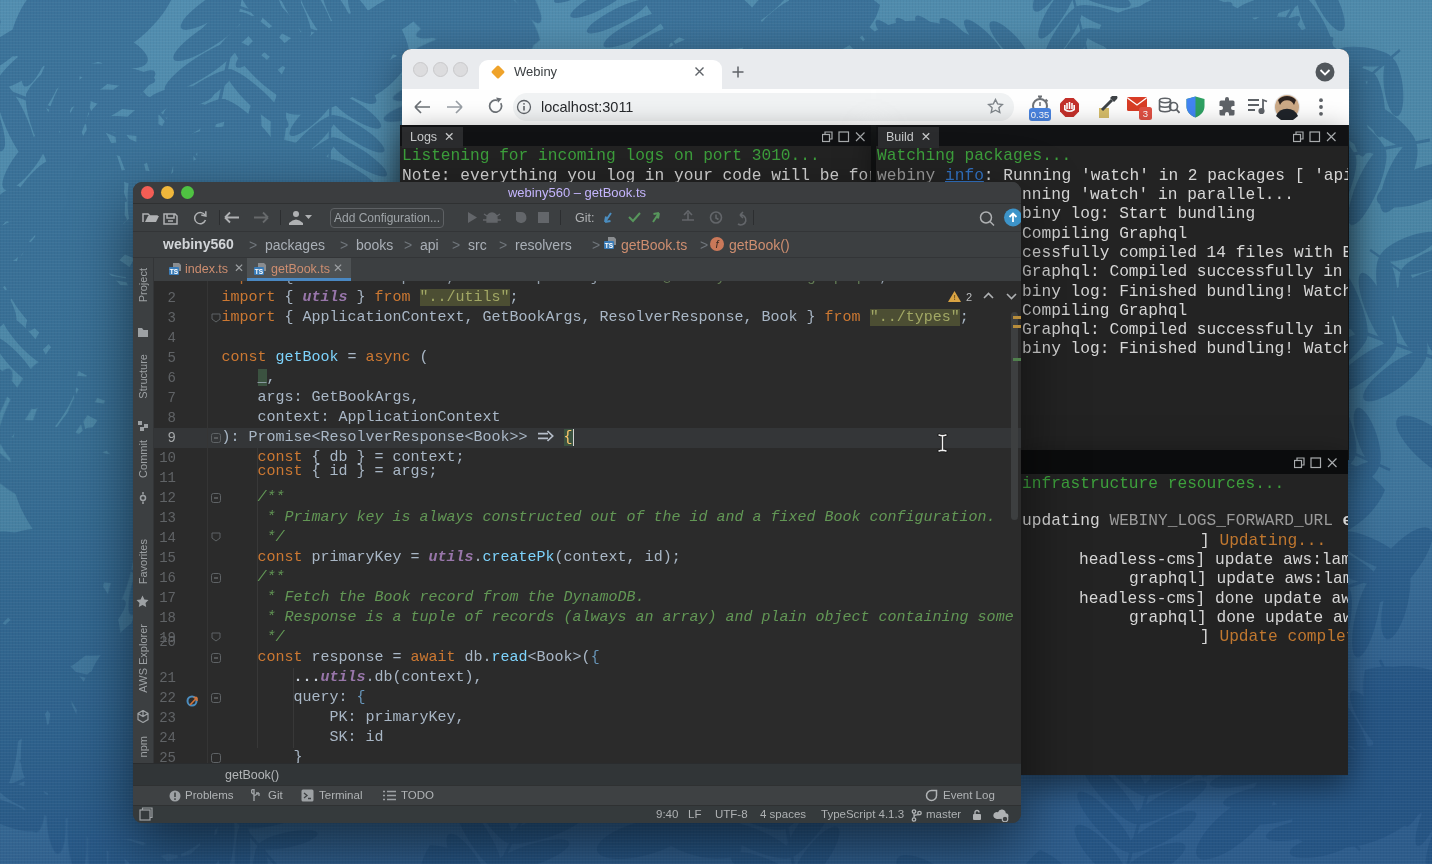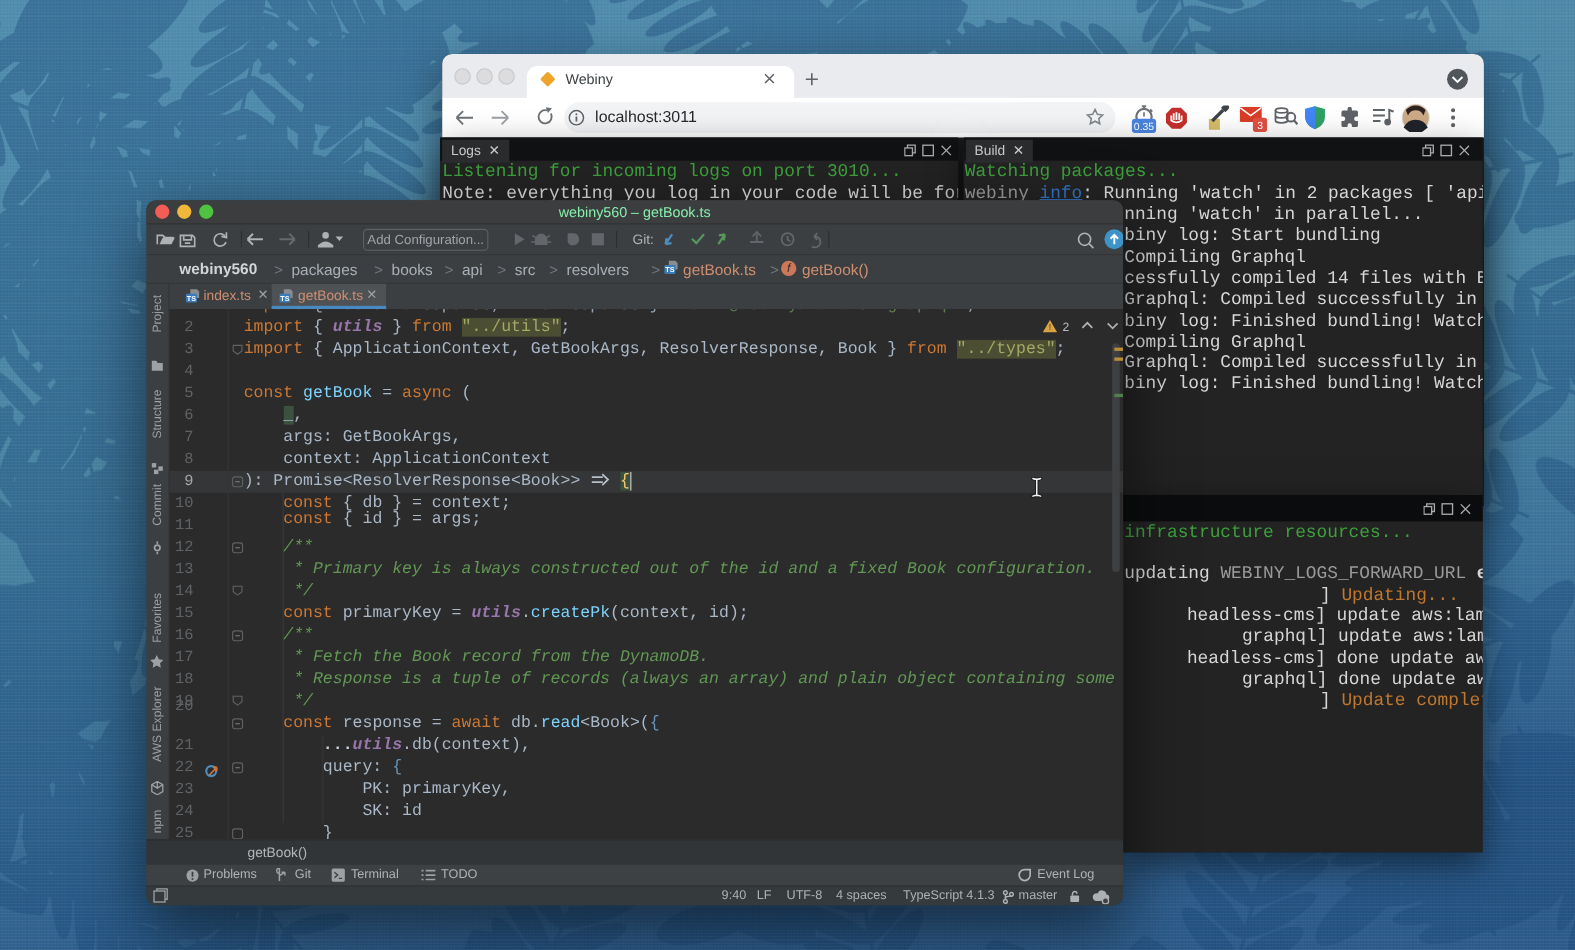--- a/index.html
+++ b/index.html
@@ -320,21 +320,21 @@
   <div class="tline" style="left:58px;top:139.6px;">headless-cms] done update aw</div>
   <div class="tline" style="left:108px;top:158.9px;">graphql] done update aw</div>
   <div class="tline" style="left:179px;top:178.2px;">] <span class="torange">Update complet</span></div>
 </div>
 
 <div id="ide" class="abs">
   <div id="idetitle" class="abs"></div>
   <div class="abs" style="left:8px;top:4px;width:13px;height:13px;border-radius:50%;background:#f45d55;"></div>
   <div class="abs" style="left:28px;top:4px;width:13px;height:13px;border-radius:50%;background:#f0b73b;"></div>
   <div class="abs" style="left:48px;top:4px;width:13px;height:13px;border-radius:50%;background:#4fc242;"></div>
-  <div class="abs" style="left:0;top:3px;width:888px;text-align:center;color:#86efac;font-size:13px;">webiny560 – getBook.ts</div>
+  <div class="abs" style="left:0;top:3px;width:888px;text-align:center;color:#c4b5fd;font-size:13px;">webiny560 – getBook.ts</div>
   <div id="idetoolbar" class="abs">
     <svg class="abs" style="left:0;top:0;" width="888" height="27" viewBox="0 0 888 27">
       <g stroke="#afb1b3" fill="none" stroke-width="1.5">
         <path d="M10 18 v-8 h5 l2 2 h7 v2"></path>
             <path d="M12 18 l3 -6 h11 l-3 6 Z" fill="#afb1b3" stroke="none"></path>
         <path d="M31 10 h11 l2 2 v8 h-13 Z M34 10 v4 h7 v-4 M35 17 h5"></path>
         <path d="M72.2 11.5 a5.6 5.6 0 1 0 0.3 4.6"></path>
             <path d="M72.8 7.2 l0.1 4.9 l-4.6 -1.2"></path>
       </g>
       <g stroke="#2c2e30" stroke-width="1">

